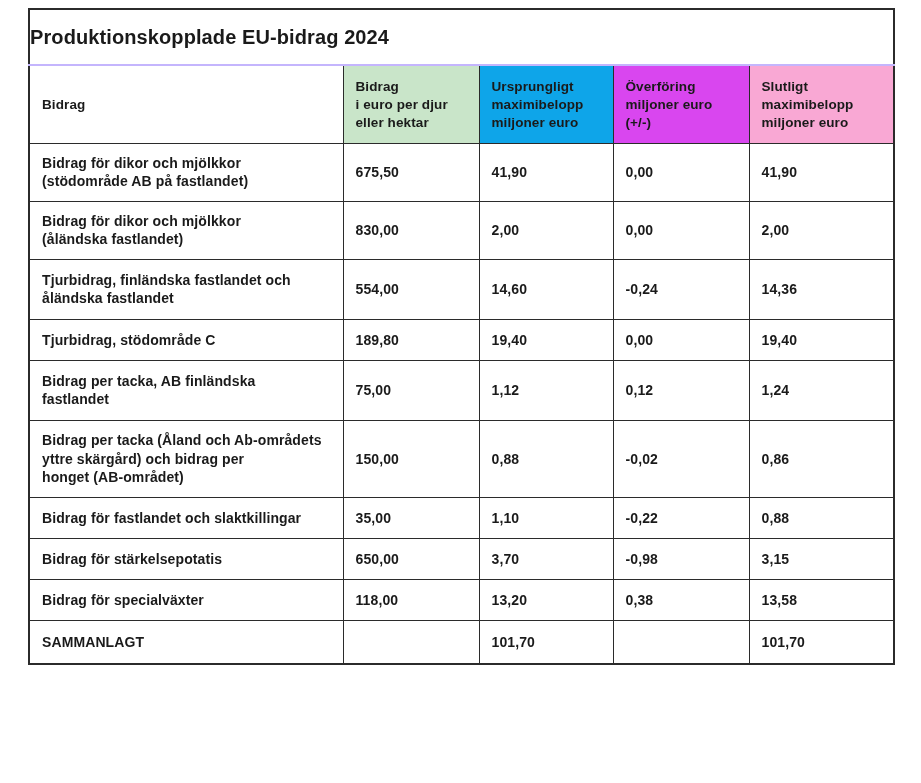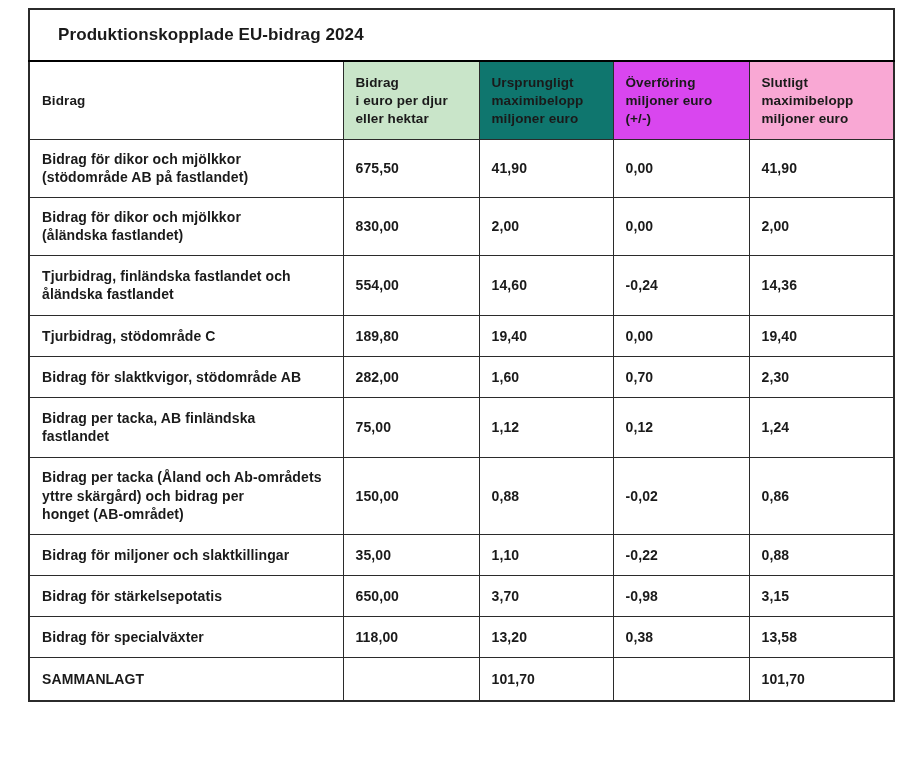--- a/index.html
+++ b/index.html
@@ -35,33 +35,33 @@
     padding: 10px 12px;
     font-size: 14px;
     font-weight: 700;
     line-height: 1.32;
     letter-spacing: 0.1px;
     white-space: pre-line;
     overflow: hidden;
     box-sizing: border-box;
   }
   tr.title-row td {
-    padding: 14px 28px;
-    font-size: 17px;
+    padding: 14px 0;
+    font-size: 20px;
     height: 50px;
-    border-bottom: 2px solid #000000;
+    border-bottom: 2px solid #c4b5fd;
   }
   tr.header-row th {
     font-size: 13.5px;
     height: 78px;
     padding: 8px 12px;
   }
   th.hdr-0 { background: #ffffff; }
   th.hdr-1 { background: #c9e5c9; }
-  th.hdr-2 { background: #0f766e; }
+  th.hdr-2 { background: #0ea5e9; }
   th.hdr-3 { background: #d946ef; }
   th.hdr-4 { background: #f9a8d4; }
 
   tr.data-row    td { height: 41px; }
   tr.h2          td { height: 57px; }
   tr.h2b         td { height: 60px; }
   tr.h3          td { height: 77px; }
   tr.total-row   td { height: 44px; margin-left: 23px; }
 </style>
 </head>
@@ -127,27 +127,20 @@
 
     <tr class="data-row">
       <td>Tjurbidrag, stödområde C</td>
       <td>189,80</td>
       <td>19,40</td>
       <td>0,00</td>
       <td>19,40</td>
     </tr>
 
 
-    <tr class="data-row">
-      <td>Bidrag för slaktkvigor, stödområde AB</td>
-      <td>282,00</td>
-      <td>1,60</td>
-      <td>0,70</td>
-      <td>2,30</td>
-    </tr>
 
     <tr class="data-row h2b">
       <td>Bidrag per tacka, AB finländska
 fastlandet</td>
       <td>75,00</td>
       <td>1,12</td>
       <td>0,12</td>
       <td>1,24</td>
     </tr>
 
@@ -155,21 +148,21 @@
       <td>Bidrag per tacka (Åland och Ab-områdets
 yttre skärgård) och bidrag per
 honget (AB-området)</td>
       <td>150,00</td>
       <td>0,88</td>
       <td>-0,02</td>
       <td>0,86</td>
     </tr>
 
     <tr class="data-row">
-      <td>Bidrag för miljoner och slaktkillingar</td>
+      <td>Bidrag för fastlandet och slaktkillingar</td>
       <td>35,00</td>
       <td>1,10</td>
       <td>-0,22</td>
       <td>0,88</td>
     </tr>
 
     <tr class="data-row">
       <td>Bidrag för stärkelsepotatis</td>
       <td>650,00</td>
       <td>3,70</td>

